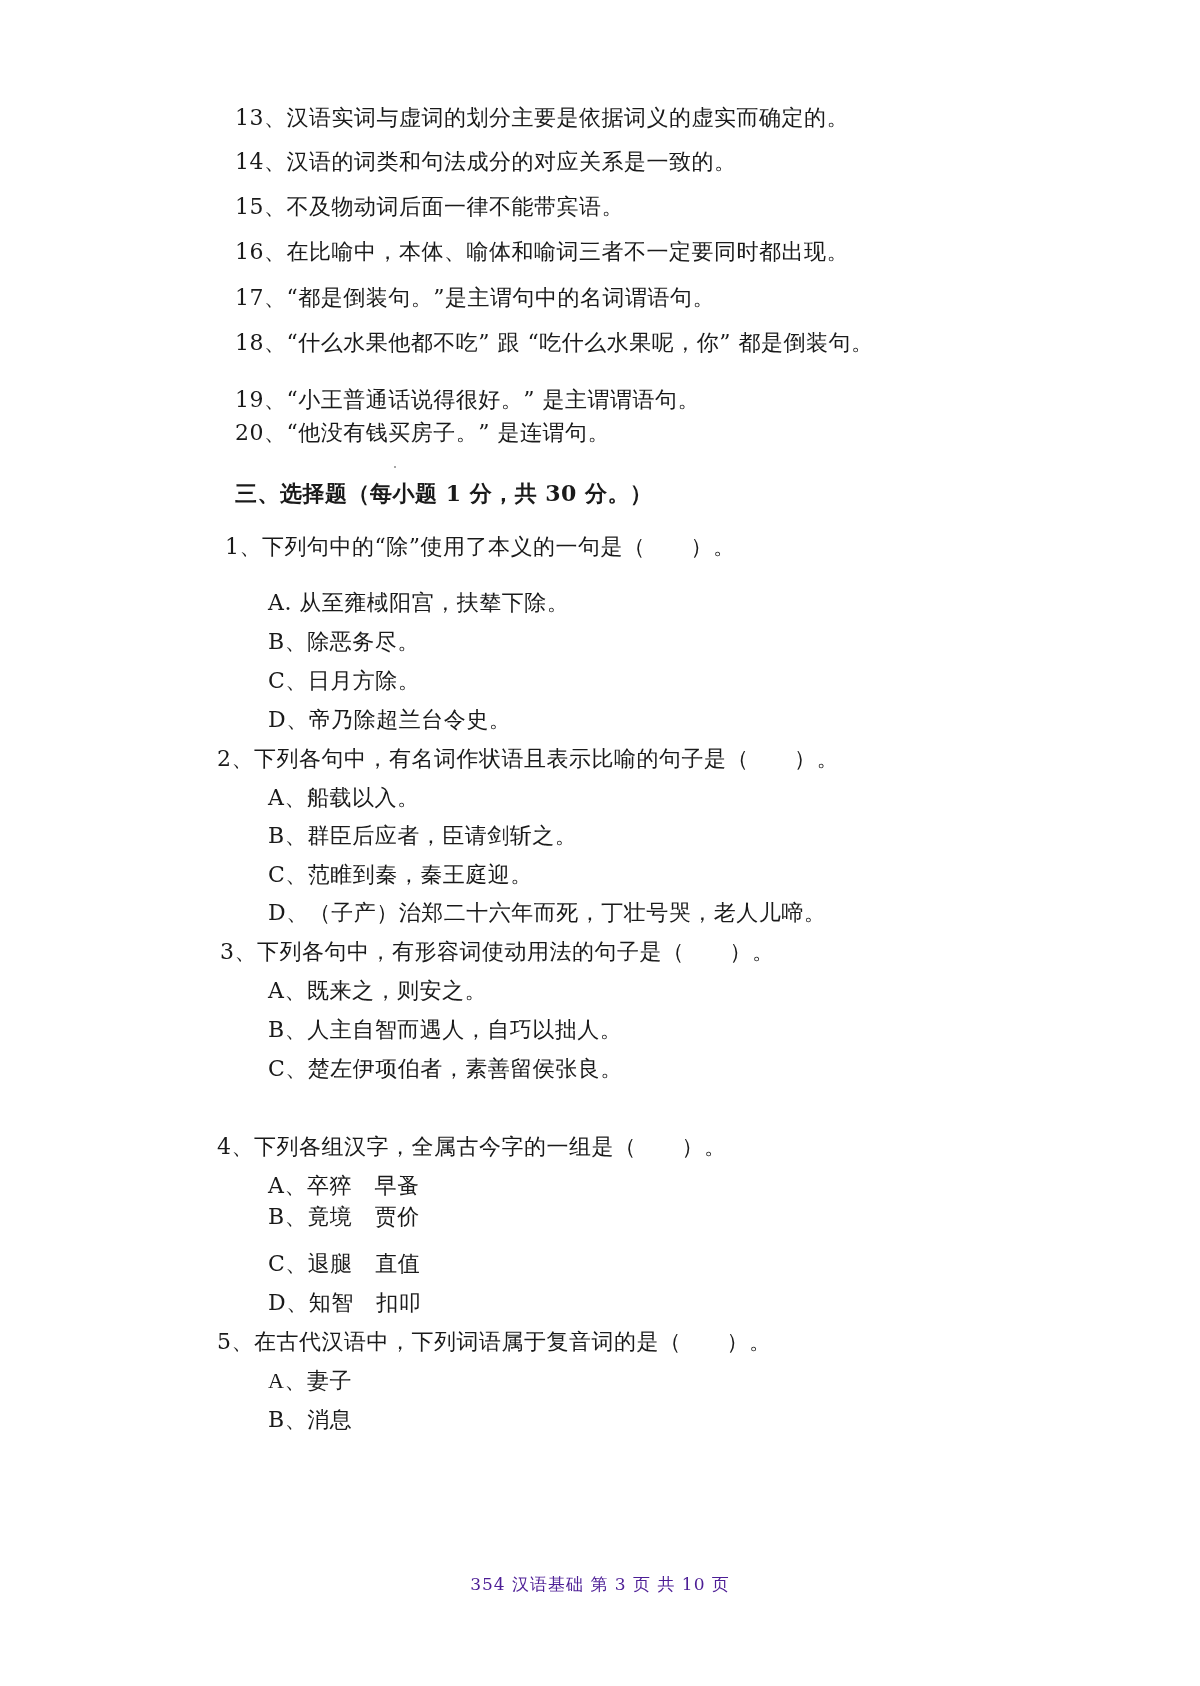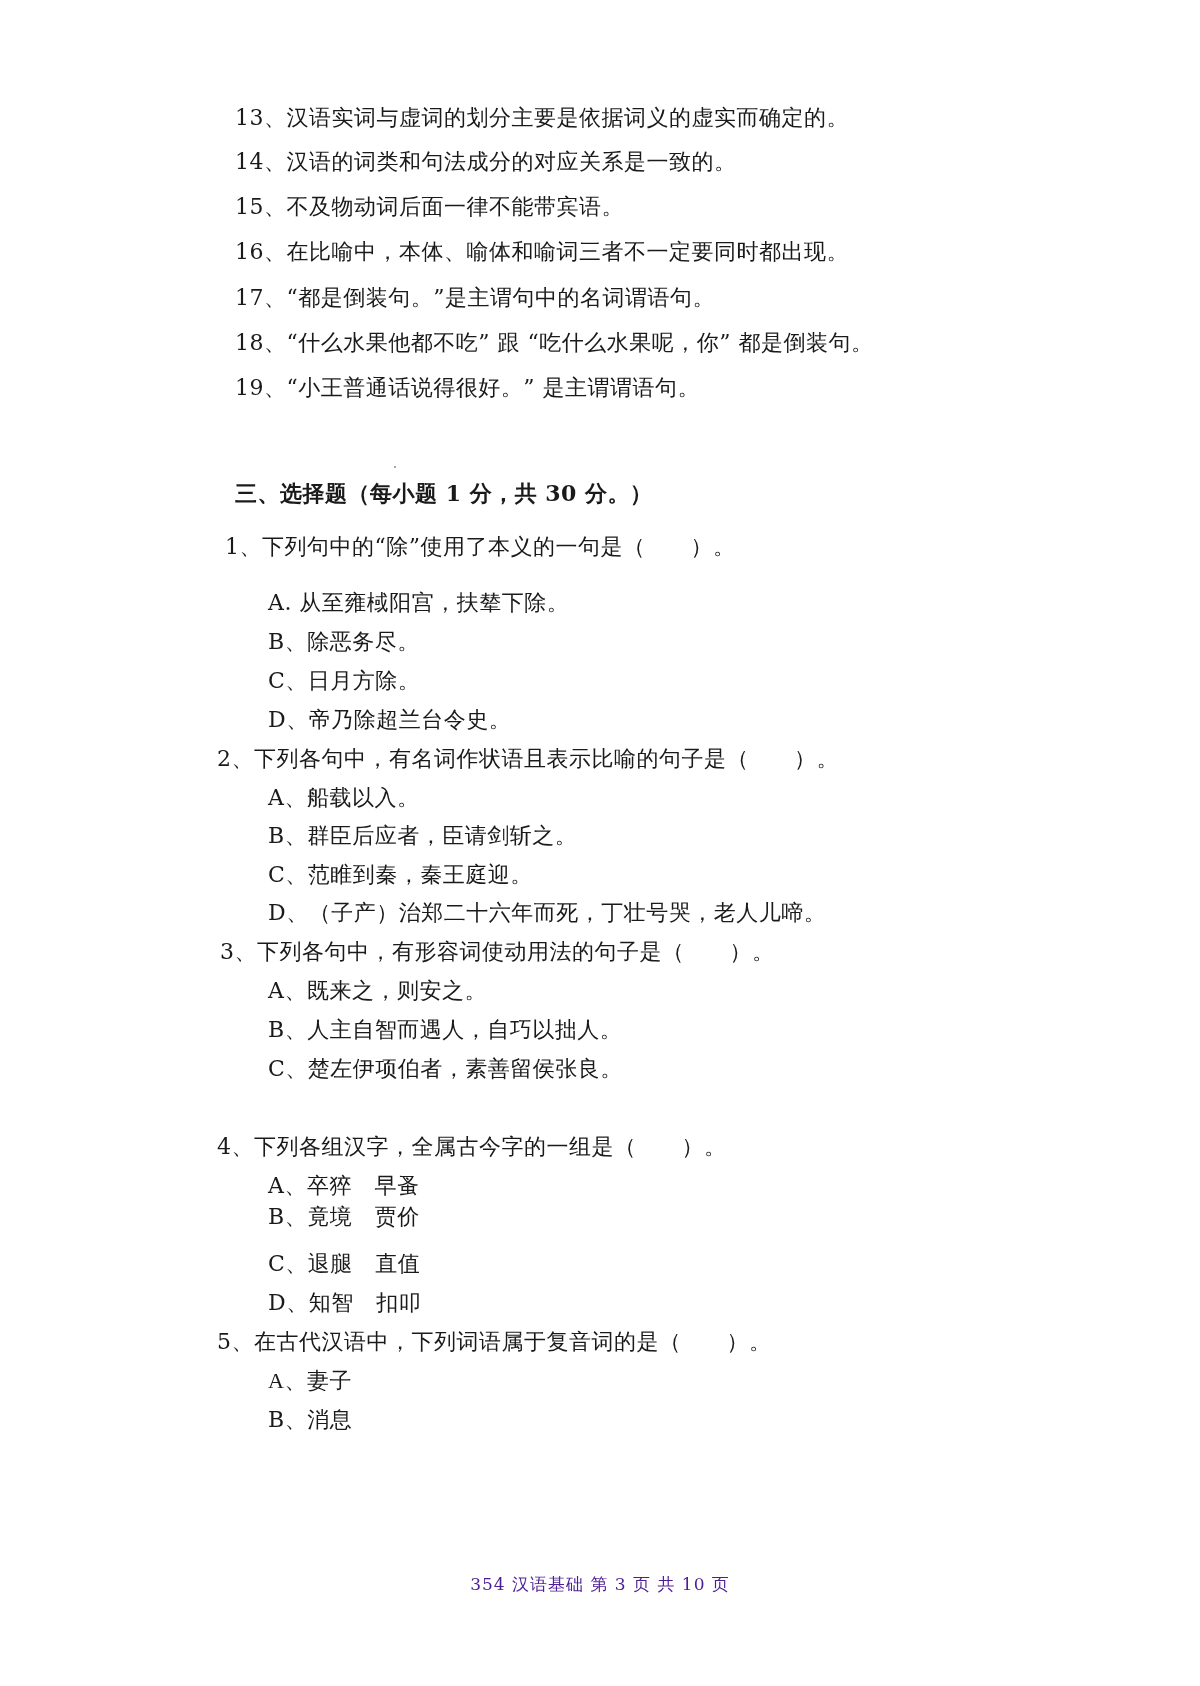--- a/index.html
+++ b/index.html
@@ -67,22 +67,25 @@
   </div>
   <div class="line tf" style="top:238px;">
     <span>16、</span><span>在比喻中，本体、喻体和喻词三者不一定要同时都出现。</span>
   </div>
   <div class="line tf" style="top:284px;">
     <span>17、</span><span>“都是倒装句。”是主谓句中的名词谓语句。</span>
   </div>
   <div class="line tf" style="top:329px;">
     <span>18、</span><span>“什么水果他都不吃” 跟 “吃什么水果呢，你” 都是倒装句。</span>
   </div>
-  <div class="line tf" style="top:374px;text-align:right;">
+  <div class="line tf" style="top:386px;text-align:right;">
     <span>19、</span><span>“小王普通话说得很好。” 是主谓谓语句。</span>
+  </div>
+  <div class="line tf" style="top:419px;">
+    <span>20、</span><span>“他没有钱买房子。” 是连谓句。</span>
   </div>
 
   <div class="dot" style="left:394px; top:466px;"></div>
 
   <div class="line section" style="top:479px;">三、选择题（每小题 1 分，共 30 分。）</div>
 
   <div class="line q" style="top:533px;">
     <span>1、</span><span>下列句中的“除”使用了本义的一句是（　　）。</span>
   </div>
   <div class="line opt" style="top:589px;">A. 从至雍棫阳宫，扶辇下除。</div>

